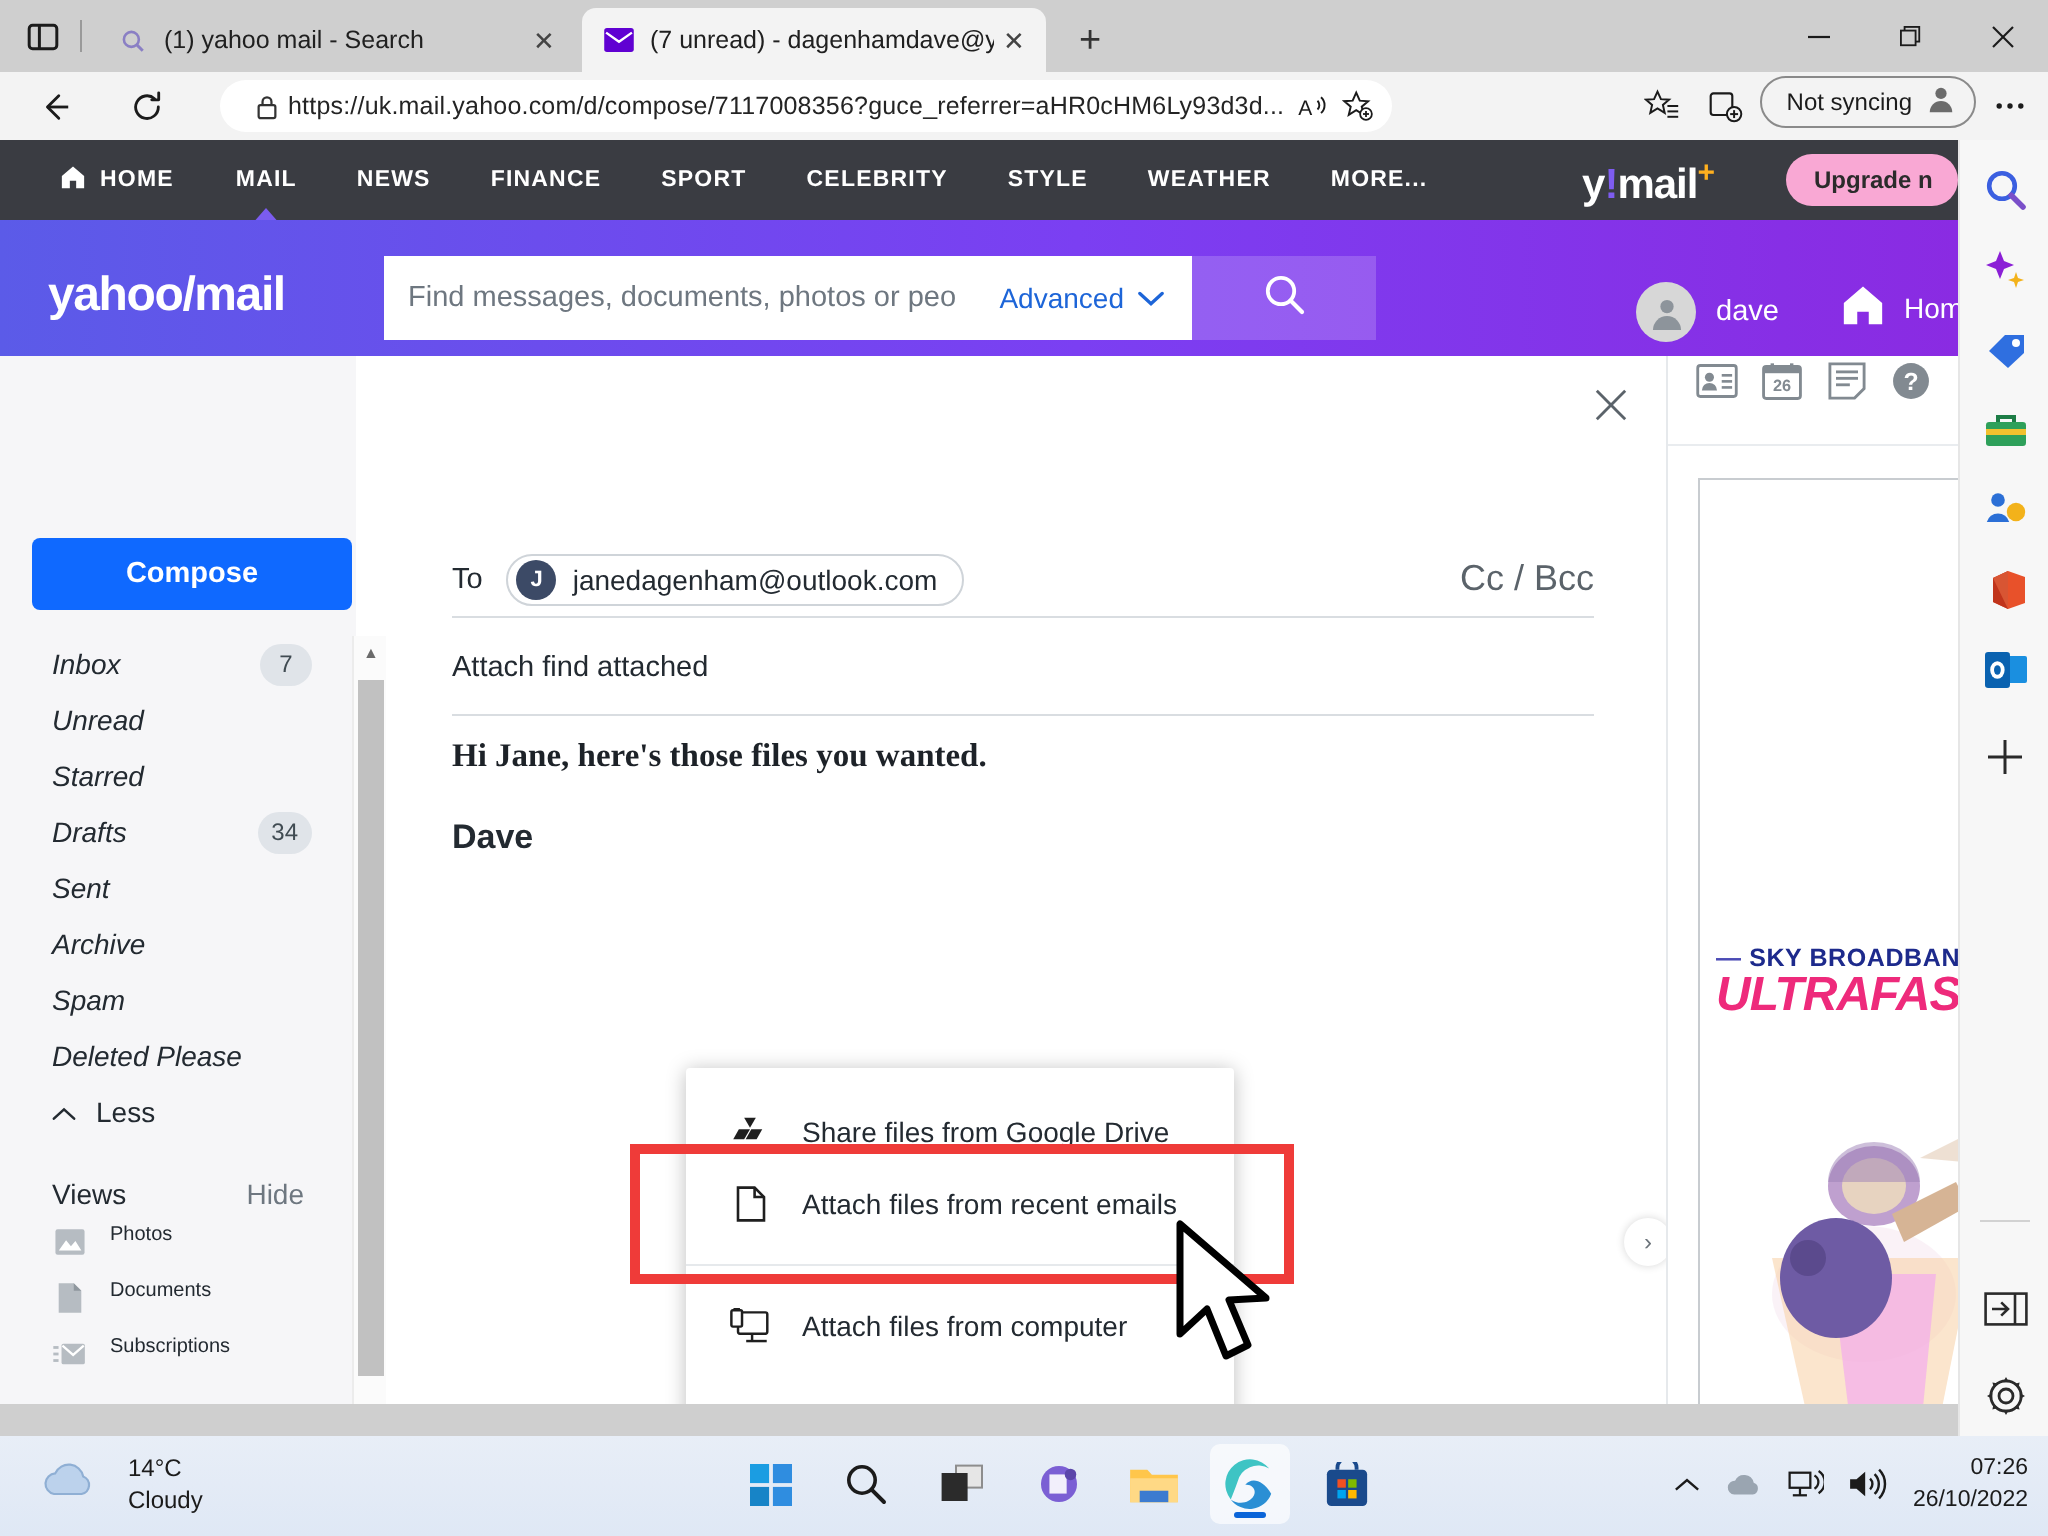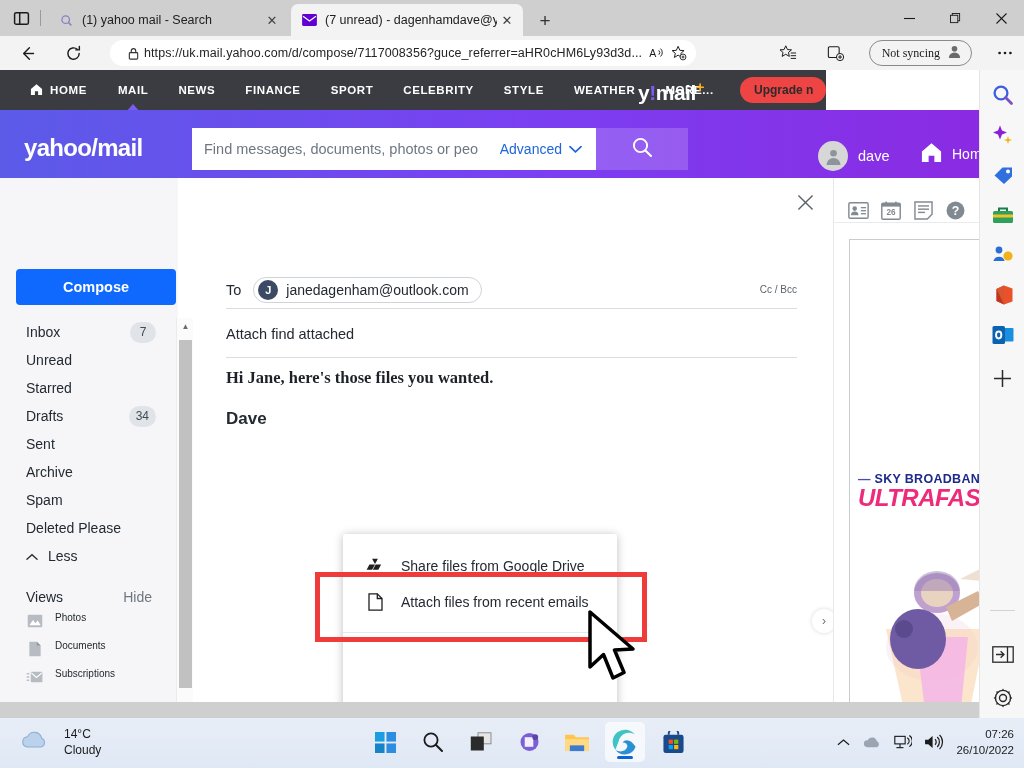--- a/index.html
+++ b/index.html
@@ -32,38 +32,38 @@
 
   #wincontrols { position:absolute; right:0; top:0; height:36px; display:flex; }
   #wincontrols div { width:46px; height:36px; display:flex; align-items:center; justify-content:center; color:#111; font-size:12px; }
 
   #toolbar { position:absolute; left:0; top:36px; width:1024px; height:34px; background:#f3f3f3; display:flex; align-items:center; }
   .tb-icon { width:30px; height:30px; display:flex; align-items:center; justify-content:center; color:#1b1b1b; border-radius:4px; }
   #omnibox { position:absolute; left:110px; top:40px; width:586px; height:26px; background:#fff; border-radius:13px;
              display:flex; align-items:center; padding:0 6px 0 12px; }
   #omnibox .url { flex:1 1 auto; font-size:12.5px; color:#242424; white-space:nowrap; overflow:hidden; letter-spacing:.1px; }
   #omnibox .oicon { width:22px; height:22px; display:flex; align-items:center; justify-content:center; color:#333; flex:0 0 22px; }
-  #tbright { position:absolute; right:4px; top:38px; display:flex; align-items:center; gap:18px;font-family:Liberation Serif, serif; }
+  #tbright { position:absolute; right:4px; top:38px; display:flex; gap:2px; }
   #sync-pill { height:26px; border:1px solid #8a8a8a; border-radius:13px; display:flex; align-items:center; gap:7px;
                padding:0 9px 0 12px; font-size:12px; color:#1b1b1b; background:#f3f3f3; }
 
   
   #page { position:absolute; left:0; top:70px; width:979px; height:632px; overflow:hidden; background:#fff; }
 
   
-  #ynav { position:absolute; left:0; top:0; width:826px; height:40px; background:#3a3c42; }
+  #ynav { position:absolute; left:0; top:0; width:979px; height:40px; background:#3a3c42; }
   #ynav .items { position:absolute; left:30px; top:0; height:40px; display:flex; align-items:center; gap:0; }
   #ynav .nitem { font-size:11.5px; font-weight:bold; color:#fff; letter-spacing:.6px; padding:0 0 0 0; margin-right:30px; position:relative; }
   #ynav .nitem.home { display:flex; align-items:center; gap:7px; margin-right:31px; }
   #ynav .nitem.sel::after { content:""; position:absolute; left:50%; transform:translateX(-50%); bottom:-16px;
       border-left:7px solid transparent; border-right:7px solid transparent; border-bottom:8px solid #7b5cf0; }
   #ymailplus { position:absolute; right:122px; top:8px; font-size:21px; font-weight:bold; color:#fff; letter-spacing:-.5px; }
   #ymailplus .ex { color:#7e5cf0; }
   #ymailplus .plus { color:#ffb01f; font-size:15px; vertical-align:super; }
-  #upgrade { position:absolute; right:0px; top:7px; height:26px; background:#ef4444; color:#2b2b2b; font-size:12px; font-weight:bold;
+  #upgrade { position:absolute; right:0px; top:7px; height:26px; background:#f9a8d4; color:#2b2b2b; font-size:12px; font-weight:bold;
              border-radius:13px; display:flex; align-items:center; padding:0 14px; white-space:nowrap; width:86px; overflow:hidden; }
 
   
   #yhead { position:absolute; left:0; top:40px; width:979px; height:68px;
      background:linear-gradient(90deg,#5b5be8 0%, #7b3ff2 55%, #8a2be2 100%); }
   #ylogo { position:absolute; left:24px; top:24px; font-size:24px; font-weight:bold; color:#fff; letter-spacing:-.7px; }
   #ylogo .slash { color:#fff; }
   #searchbox { position:absolute; left:192px; top:18px; width:404px; height:42px; background:#fff; display:flex; align-items:center; }
   #searchbox input { border:0; outline:0; flex:1 1 auto; height:40px; padding-left:12px; font-size:14.5px; color:#232a31;
                      font-family:"Liberation Sans",sans-serif; background:transparent; }
@@ -74,21 +74,21 @@
   #userchip { position:absolute; left:818px; top:31px; display:flex; align-items:center; gap:10px; color:#fff; font-size:14.5px; }
   #avatarc { width:30px; height:30px; border-radius:50%; background:#d7d7d7; display:flex; align-items:center; justify-content:center; }
   #homechip { position:absolute; left:920px; top:31px; display:flex; align-items:center; gap:9px; color:#fff; font-size:14px; }
 
   
   #sidebar { position:absolute; left:0; top:108px; width:178px; height:594px; background:#f6f6f8; }
   #compose { position:absolute; left:16px; top:91px; width:160px; height:36px; background:#0f69ff; color:#fff;
              border-radius:4px; display:flex; align-items:center; justify-content:center; font-size:14.5px; font-weight:bold; }
   #folderlist { position:absolute; left:0; top:140px; width:178px; }
   .frow { height:28px; display:flex; align-items:center; padding:0 22px 0 26px; font-size:14px; color:#232a31; }
-  .frow .fname { flex:1 1 auto; }
+  .frow .fname { flex:1 1 auto;font-style:italic; }
   .frow .badge { background:#e0e4e9; color:#404b52; border-radius:11px; min-width:26px; height:21px; font-size:12px;
                  display:flex; align-items:center; justify-content:center; padding:0 7px; }
   .frow.less { gap:10px; padding-left:26px; color:#232a31; }
   .sechdr { height:30px; display:flex; align-items:center; padding:0 26px 0 26px; font-size:14px; color:#232a31; margin-top:12px; }
   .sechdr .lbl { flex:1 1 auto; }
   .sechdr .hide { color:#6e7780; }
   .vrow { height:28px; display:flex; align-items:flex-start; gap:12px; padding:0 26px; font-size:10px; color:#232a31; }
   .vrow .vicon { width:17px; height:17px; display:flex; align-items:center; justify-content:center; color:#8b939b; }
 
   
@@ -99,41 +99,41 @@
 
   
   #compwin { position:absolute; left:193px; top:108px; width:636px; height:594px; background:#fff; }
   #closecompose { position:absolute; right:8px; top:8px; width:32px; height:32px; display:flex; align-items:center; justify-content:center; color:#5b636a; }
   #torow { position:absolute; left:33px; top:93px; width:571px; height:38px; border-bottom:1px solid #d9dde1; display:flex; align-items:center; }
   #torow .tolabel { font-size:14.5px; color:#232a31; margin-right:12px; }
   #topill { height:26px; border:1px solid #cfd4d9; border-radius:13px; display:flex; align-items:center; gap:8px; padding:0 12px 0 4px; }
   #topill .pava { width:20px; height:20px; border-radius:50%; background:#3c4a66; color:#fff; font-size:11px;
                   display:flex; align-items:center; justify-content:center; font-weight:bold; }
   #topill .pmail { font-size:14px; color:#232a31; }
-  #ccbcc { position:absolute; right:0; font-size:10px; color:#5b636a; }
+  #ccbcc { position:absolute; right:0; font-size:18px; color:#5b636a; }
   #subjrow { position:absolute; left:33px; top:132px; width:571px; height:48px; border-bottom:1px solid #d9dde1; display:flex; align-items:center; }
   #subjrow .subj { font-size:14.5px; color:#232a31; }
   #bodyarea { position:absolute; left:33px; top:190px; width:571px;font-weight:bold; }
   #bodyline1 { font-family:"Liberation Serif", serif; font-size:16.5px; color:#1d2228; }
   #bodyline2 { margin-top:21px; font-size:17px; color:#232a31; }
 
   #expandbtn { position:absolute; left:619px; top:431px; width:24px; height:24px; border-radius:50%; background:#fff;
                box-shadow:0 0 4px rgba(0,0,0,.16); display:flex; align-items:center; justify-content:center; color:#6b737a; font-size:12px; }
 
   
   #attachmenu { position:absolute; left:343px; top:464px; width:274px; height:184px; background:#fff;
                 box-shadow:0 1px 10px rgba(0,0,0,.26); border-radius:2px; z-index:40; }
   .amrow { height:36px; display:flex; align-items:center; gap:16px; padding:0 22px 0 22px; font-size:14px; color:#232a31; }
   .amrow .am-ic { width:20px; height:20px; flex:0 0 20px; display:flex; align-items:center; justify-content:center; }
   #amsep { height:1px; background:#e6e9ec; margin:12px 0 12px 0; }
   #redbox { position:absolute; left:315px; top:572px; width:332px; height:70px; border:5px solid #ef3b39; z-index:45; }
 
   
   #rpanel { position:absolute; left:833px; top:108px; width:146px; height:594px; background:#fff; border-left:1px solid #e6e9ec; }
-  #rp-icons { position:absolute; left:0; top:0; width:146px; height:45px; border-bottom:1px solid #e9ecef; display:flex; align-items:flex-end; justify-content:space-around; padding:0 8px; }
+  #rp-icons { position:absolute; left:0; top:0; width:146px; height:45px; border-bottom:1px solid #e9ecef; display:flex; align-items:flex-start; justify-content:space-around; padding:0 8px; }
   #rp-icons .rpi { width:24px; height:24px; display:flex; align-items:center; justify-content:center; color:#828a91; }
   #ad { position:absolute; left:15px; top:61px; width:160px; height:505px; border:1px solid #c8ccd0; background:#fff; overflow:hidden; }
   #adtext { position:absolute; left:8px; top:232px; width:190px; }
   #adline1 { font-size:12.5px; font-weight:bold; color:#1d2a8c; letter-spacing:.3px; white-space:nowrap; }
   #adline1 .dash { color:#4b4bb5; }
   #adline2 { font-size:24px; font-weight:bold; font-style:italic; color:#ee2a7b; letter-spacing:-.5px; white-space:nowrap; margin-top:-2px; }
   #adart { position:absolute; left:10px; bottom:12px; width:160px; height:180px; }
 
   
   #edgesidebar { position:absolute; left:979px; top:70px; width:45px; height:648px; background:#f7f7f7; border-left:1px solid #e6e6e6; }
@@ -496,20 +496,32 @@
       <div class="amrow">
         <span class="am-ic">
           <svg width="15" height="18" viewBox="0 0 15 18">
               <path d="M1 0.8 h8.3 l4.7 4.7 v11.7 h-13 Z" fill="none" stroke="#1f1f1f" stroke-width="1.3"></path>
               <path d="M9.3 0.8 v4.7 h4.7" fill="none" stroke="#1f1f1f" stroke-width="1.3"></path>
             </svg>
         </span>
         <span>Attach files from recent emails</span>
       </div>
       <div id="amsep"></div>
+      <div class="amrow">
+        <span class="am-ic">
+          <svg width="20" height="19" viewBox="0 0 21 20">
+              <rect x="4.2" y="2.3" width="15.4" height="11.2" rx="1" fill="none" stroke="#1f1f1f" stroke-width="1.3"></rect>
+              <path d="M8.5 17.4 h10.8" stroke="#1f1f1f" stroke-width="1.3"></path>
+              <path d="M11.6 13.5 v3.9" stroke="#1f1f1f" stroke-width="1.3"></path>
+              <rect x="0.7" y="1.2" width="5.6" height="8.6" rx="0.8" fill="#fff" stroke="#1f1f1f" stroke-width="1.3"></rect>
+              <path d="M2.4 1.2 v-0.9 h2.2 v0.9" fill="none" stroke="#1f1f1f" stroke-width="1.2"></path>
+            </svg>
+        </span>
+        <span>Attach files from computer</span>
+      </div>
     </div>
 
     <div id="rpanel">
       <div id="rp-icons">
         <div class="rpi">
           <svg width="21" height="17" viewBox="0 0 22 18">
               <rect x="0.8" y="0.8" width="20.4" height="16.4" rx="1.4" fill="none" stroke="#828a91" stroke-width="1.5"></rect>
               <circle cx="7" cy="7" r="2.4" fill="#828a91"></circle>
               <path d="M3 14 a4 4 0 0 1 8 0 Z" fill="#828a91"></path>
               <line x1="13.5" y1="6" x2="19" y2="6" stroke="#828a91" stroke-width="1.4"></line>

